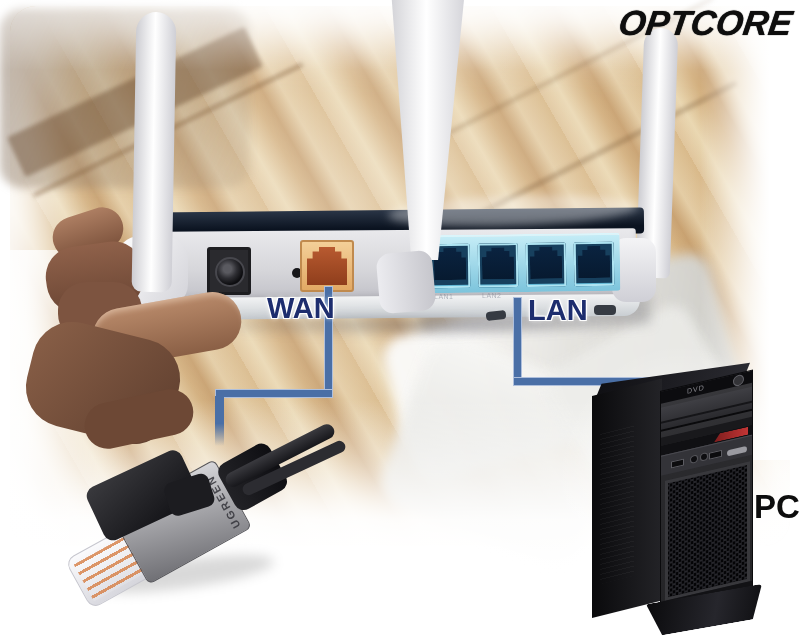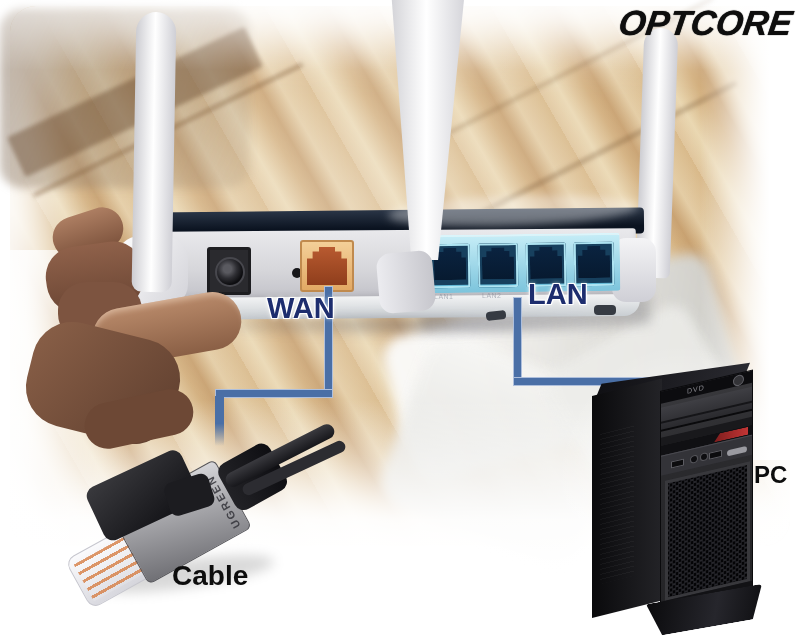--- a/index.html
+++ b/index.html
@@ -191,24 +191,24 @@
     background-size:6px 5px;background-position:0 0,3px 2.5px;}
   .pf-bottom{left:0;top:210px;width:100%;height:12px;background:#121215;}
   .pc-foot{left:646px;top:594px;width:116px;height:34px;transform:skewY(-10deg);border-radius:4px;
     background:linear-gradient(100deg,#0a0a0c,#26262c 60%,#0f0f12);
     clip-path:polygon(0 0,100% 0,92% 100%,14% 100%);}
 
   
   .label{z-index:13;font-weight:bold;color:#1d2d6e;font-size:29px;line-height:1;
     text-shadow:-1px -1px 0 #fff,1px -1px 0 #fff,-1px 1px 0 #fff,1px 1px 0 #fff,0 0 5px #fff;}
   .lbl-wan{left:267px;top:294px;}
-  .lbl-lan{left:528px;top:280px;}
+  .lbl-lan{left:528px;top:296px;}
   .black-label{z-index:13;font-weight:bold;color:#0d0d0d;line-height:1;}
   .lbl-cable{left:172px;top:562px;font-size:28px;}
-  .lbl-pc{left:754px;top:463px;font-size:24px;}
+  .lbl-pc{left:754px;top:490px;font-size:33px;}
   .logo{right:8px;top:4px;z-index:13;font-size:35px;font-weight:bold;font-style:italic;
     color:#0e0e0e;transform:skewX(-8deg);letter-spacing:0;line-height:1.1;
     text-shadow:0 0 1px #0e0e0e;}
 </style>
 </head>
 <body>
 
 <div id="stage">
 
   <div class="wood"></div>
@@ -326,17 +326,16 @@
       <div class="pf pf-usb u2"></div>
       <div class="pf pf-pill"></div>
     </div>
     <div class="pf pf-grille"></div>
     <div class="pf pf-bottom"></div>
   </div>
   <div class="pc-g pc-foot"></div>
 
   <div class="label lbl-wan">WAN</div>
   <div class="label lbl-lan">LAN</div>
-  <div class="black-label lbl-cable">Cable</div>
   <div class="black-label lbl-pc">PC</div>
   <div class="logo">OPTCORE</div>
 
 </div>
 
 </body></html>

